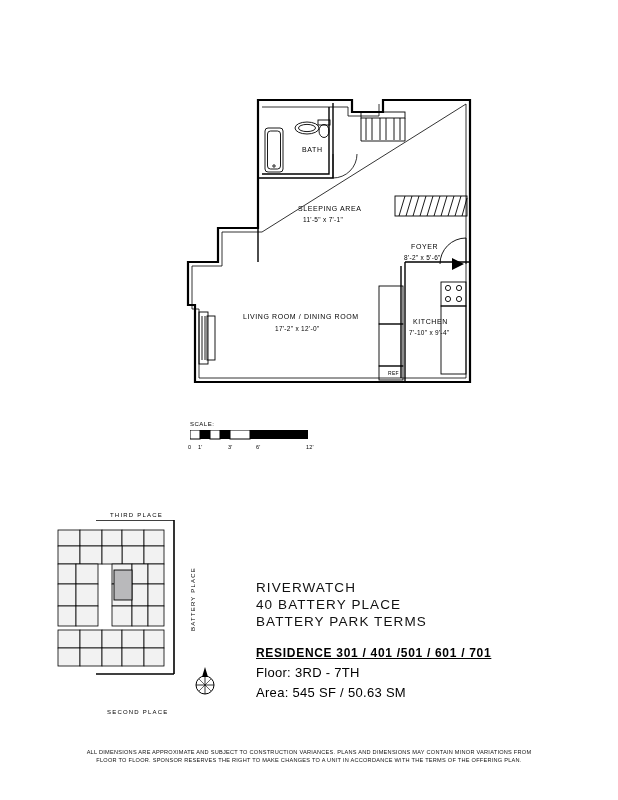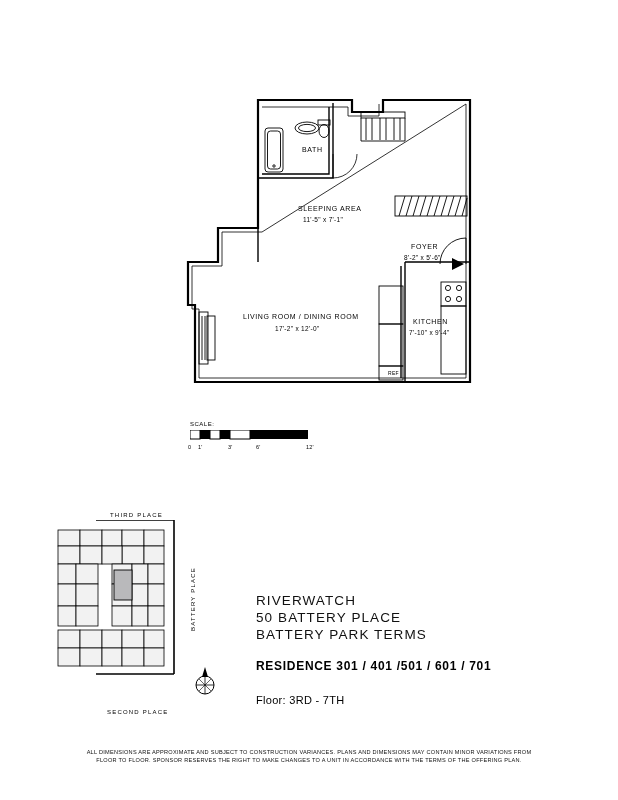--- a/index.html
+++ b/index.html
@@ -55,38 +55,39 @@
     font-size: 6px;
     letter-spacing: 1.2px;
   }
   .key-label.vert {
     transform: rotate(-90deg);
     transform-origin: left top;
   }
   .info {
     position: absolute;
     left: 256px;
-    top: 592px;
+    top: 579px;
     width: 300px;
   }
   .info .addr {
     font-size: 13.5px;
     line-height: 17px;
     letter-spacing: 1.1px;
     color: #111;
   }
   .info .res {
     margin-top: 16px;
     font-size: 12px;
     font-weight: bold;
     letter-spacing: 0.7px;
+    text-decoration: underline;
   }
   .info .meta {
-    margin-top: 20px;
-    font-size: 11px;
+    margin-top: 6px;
+    font-size: 13px;
     line-height: 14px;
     letter-spacing: 0.3px;
   }
   .disclaimer {
     position: absolute;
     left: 0;
     right: 0;
     top: 748px;
     text-align: center;
     font-size: 5.6px;
@@ -277,24 +278,25 @@
 
   <svg style="position:absolute; left:190px; top:665px; width:30px; height:32px;" viewBox="0 0 30 32">
     <circle cx="15" cy="20" r="9" fill="none" stroke="#000" stroke-width="1"></circle>
     <path d="M15,2 L18,12 L12,12 Z" fill="#000"></path>
     <path d="M15,11 L15,29 M6,20 L24,20" stroke="#000" stroke-width="0.8"></path>
     <path d="M9,14 L21,26 M21,14 L9,26" stroke="#000" stroke-width="0.6"></path>
   </svg>
 
   <div class="info">
     <div class="addr">RIVERWATCH</div>
-    <div class="addr">50 BATTERY PLACE</div>
+    <div class="addr">40 BATTERY PLACE</div>
     <div class="addr">BATTERY PARK TERMS</div>
     <div class="res">RESIDENCE 301 / 401 /501 / 601 / 701</div>
     <div class="meta">Floor:  3RD - 7TH</div>
+    <div class="meta">Area: 545 SF / 50.63 SM</div>
   </div>
 
   <div class="disclaimer">
     <div>ALL DIMENSIONS ARE APPROXIMATE AND SUBJECT TO CONSTRUCTION VARIANCES.  PLANS AND DIMENSIONS MAY CONTAIN MINOR VARIATIONS FROM</div>
     <div>FLOOR TO FLOOR.  SPONSOR RESERVES THE RIGHT TO MAKE CHANGES TO A UNIT IN ACCORDANCE  WITH THE TERMS OF THE OFFERING PLAN.</div>
   </div>
 
 </div>
 
 </body></html>

